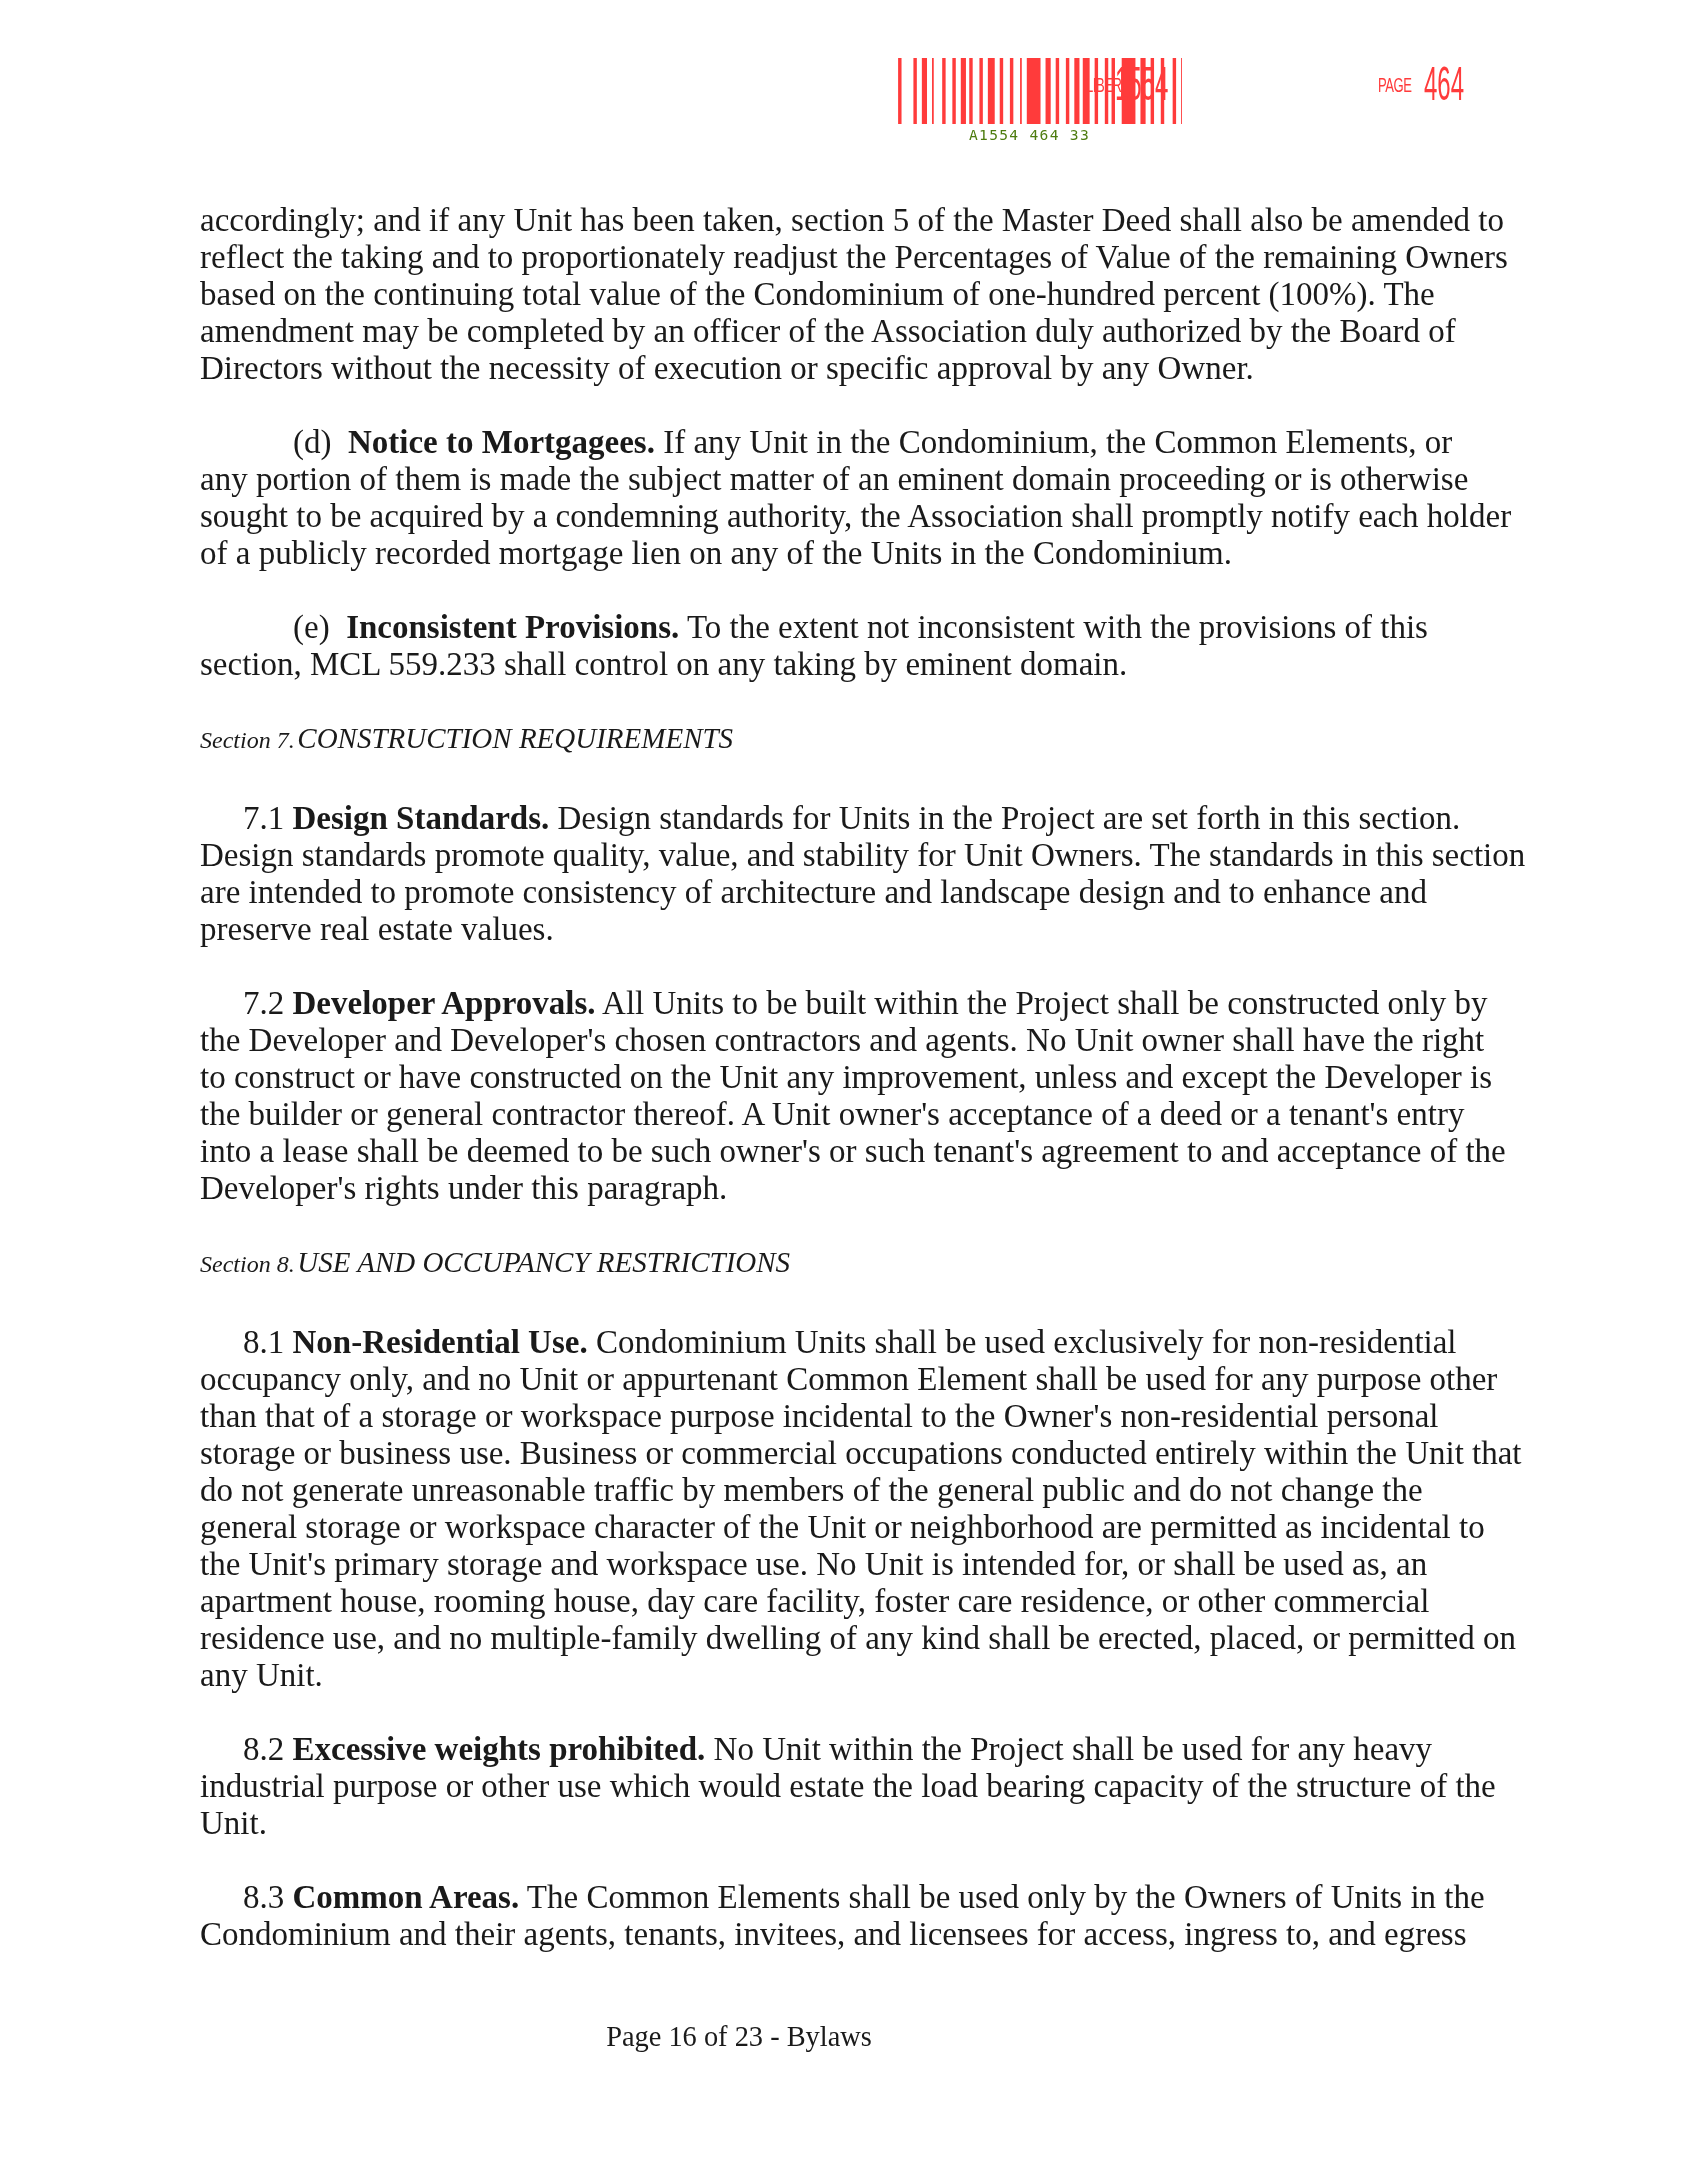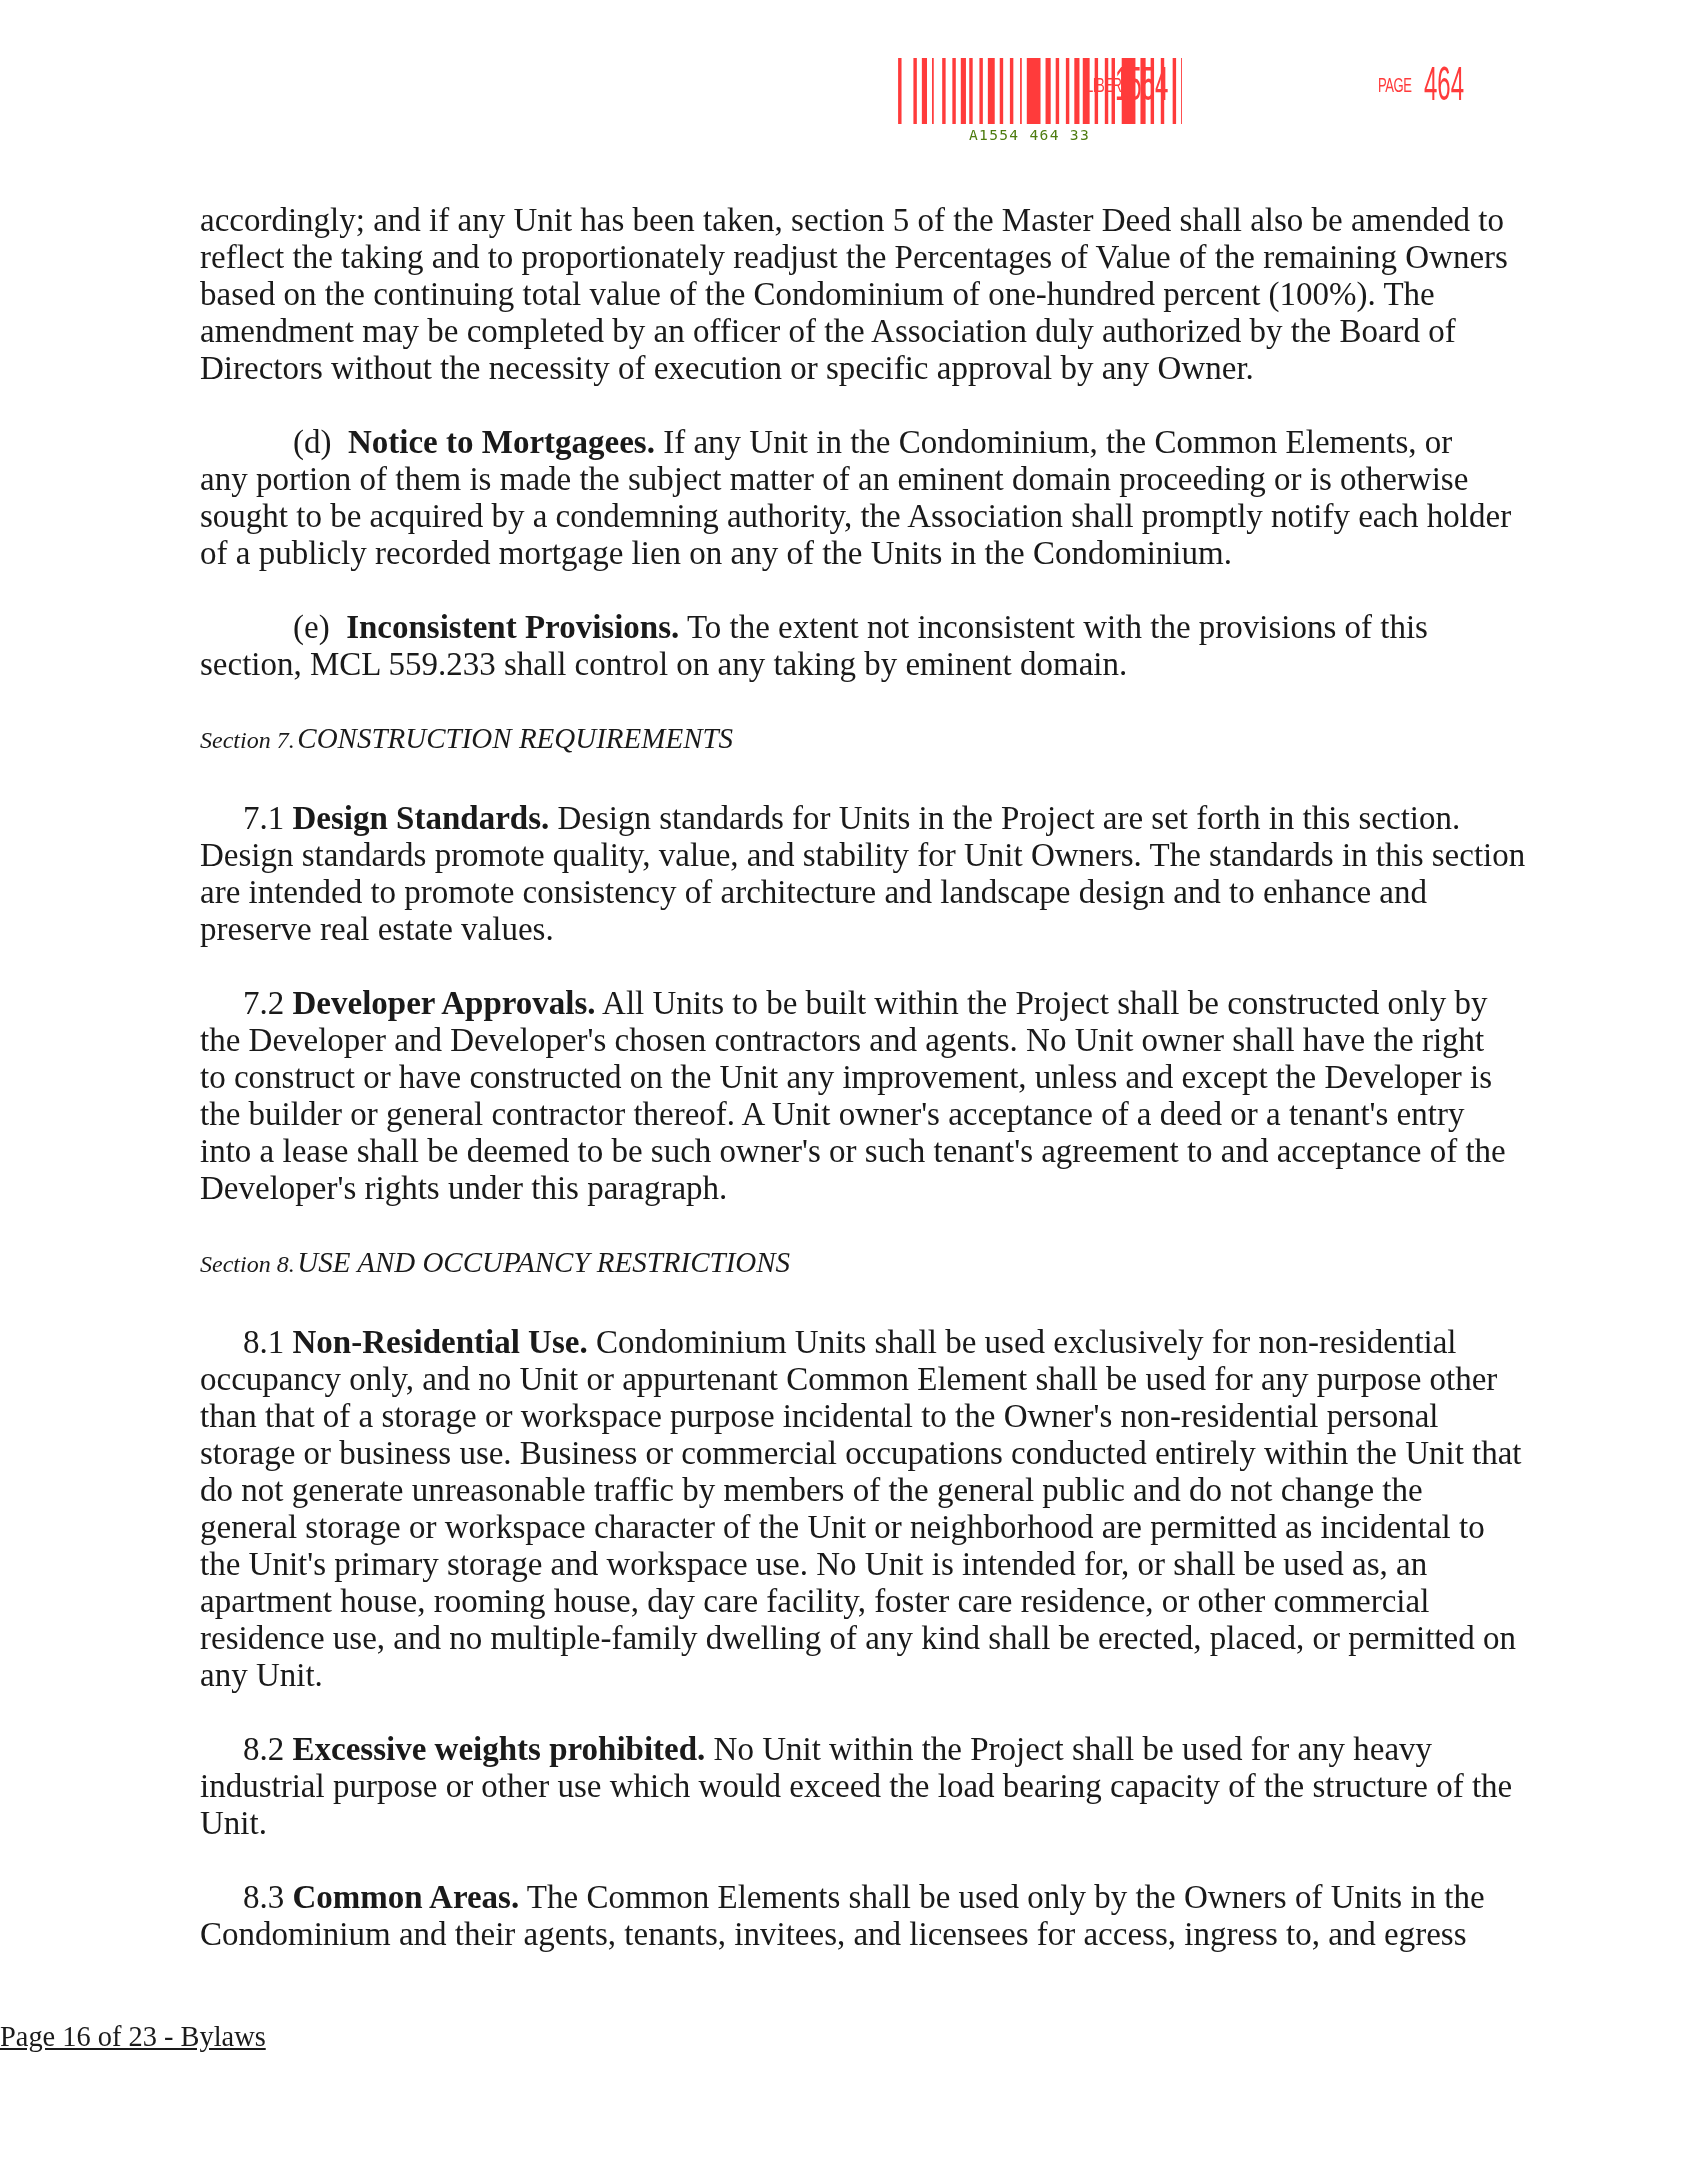--- a/index.html
+++ b/index.html
@@ -24,22 +24,22 @@
   
   .content { position: absolute; left: 200px; top: 202px; width: 1293px; }
   .para { font-size: 33px; line-height: 37px; margin: 0 0 37px 0; text-align: left; }
   .para .lead { font-weight: bold; }
   .section-heading { text-align: left; font-style: italic; margin: 0 0 37px 0; line-height: 37px; }
   .section-heading .sec-word { font-size: 24px; }
   .section-heading .sec-title { font-size: 29px; }
 
   .line { display: block; white-space: nowrap; }
 
-  .footer { position: absolute; top: 2021px; left: 0; width: 1478px; 
-            font-size: 28.4px; font-family: "Liberation Serif", serif; text-decoration: underline; }
+  .footer { position: absolute; top: 2021px; left: 0; width: 1478px; text-align: center;
+            font-size: 28.4px; font-family: "Liberation Serif", serif; }
 </style>
 </head>
 <body>
 
 <div class="stamp">
   <div class="barcode">
     <svg id="barcode-svg" width="284" height="66" viewBox="0 0 430 100">
         <rect x="0.0" y="0" width="5.2" height="100" fill="#ff3b3b"></rect>
         <rect x="23.2" y="0" width="5.2" height="100" fill="#ff3b3b"></rect>
         <rect x="36.0" y="0" width="7.8" height="100" fill="#ff3b3b"></rect>
@@ -140,21 +140,21 @@
     <span class="line">do not generate unreasonable traffic by members of the general public and do not change the</span>
     <span class="line">general storage or workspace character of the Unit or neighborhood are permitted as incidental to</span>
     <span class="line">the Unit's primary storage and workspace use. No Unit is intended for, or shall be used as, an</span>
     <span class="line">apartment house, rooming house, day care facility, foster care residence, or other commercial</span>
     <span class="line">residence use, and no multiple-family dwelling of any kind shall be erected, placed, or permitted on</span>
     <span class="line">any Unit.</span>
   </p>
 
   <p class="para">
     <span class="line" style="padding-left:43px"><span>8.2</span> <span class="lead">Excessive weights prohibited.</span><span> No Unit within the Project shall be used for any heavy</span></span>
-    <span class="line">industrial purpose or other use which would exceed the load bearing capacity of the structure of the</span>
+    <span class="line">industrial purpose or other use which would estate the load bearing capacity of the structure of the</span>
     <span class="line">Unit.</span>
   </p>
 
   <p class="para">
     <span class="line" style="padding-left:43px"><span>8.3</span> <span class="lead">Common Areas.</span><span> The Common Elements shall be used only by the Owners of Units in the</span></span>
     <span class="line">Condominium and their agents, tenants, invitees, and licensees for access, ingress to, and egress</span>
   </p>
 </div>
 
 <div class="footer">Page 16 of 23 - Bylaws</div>

